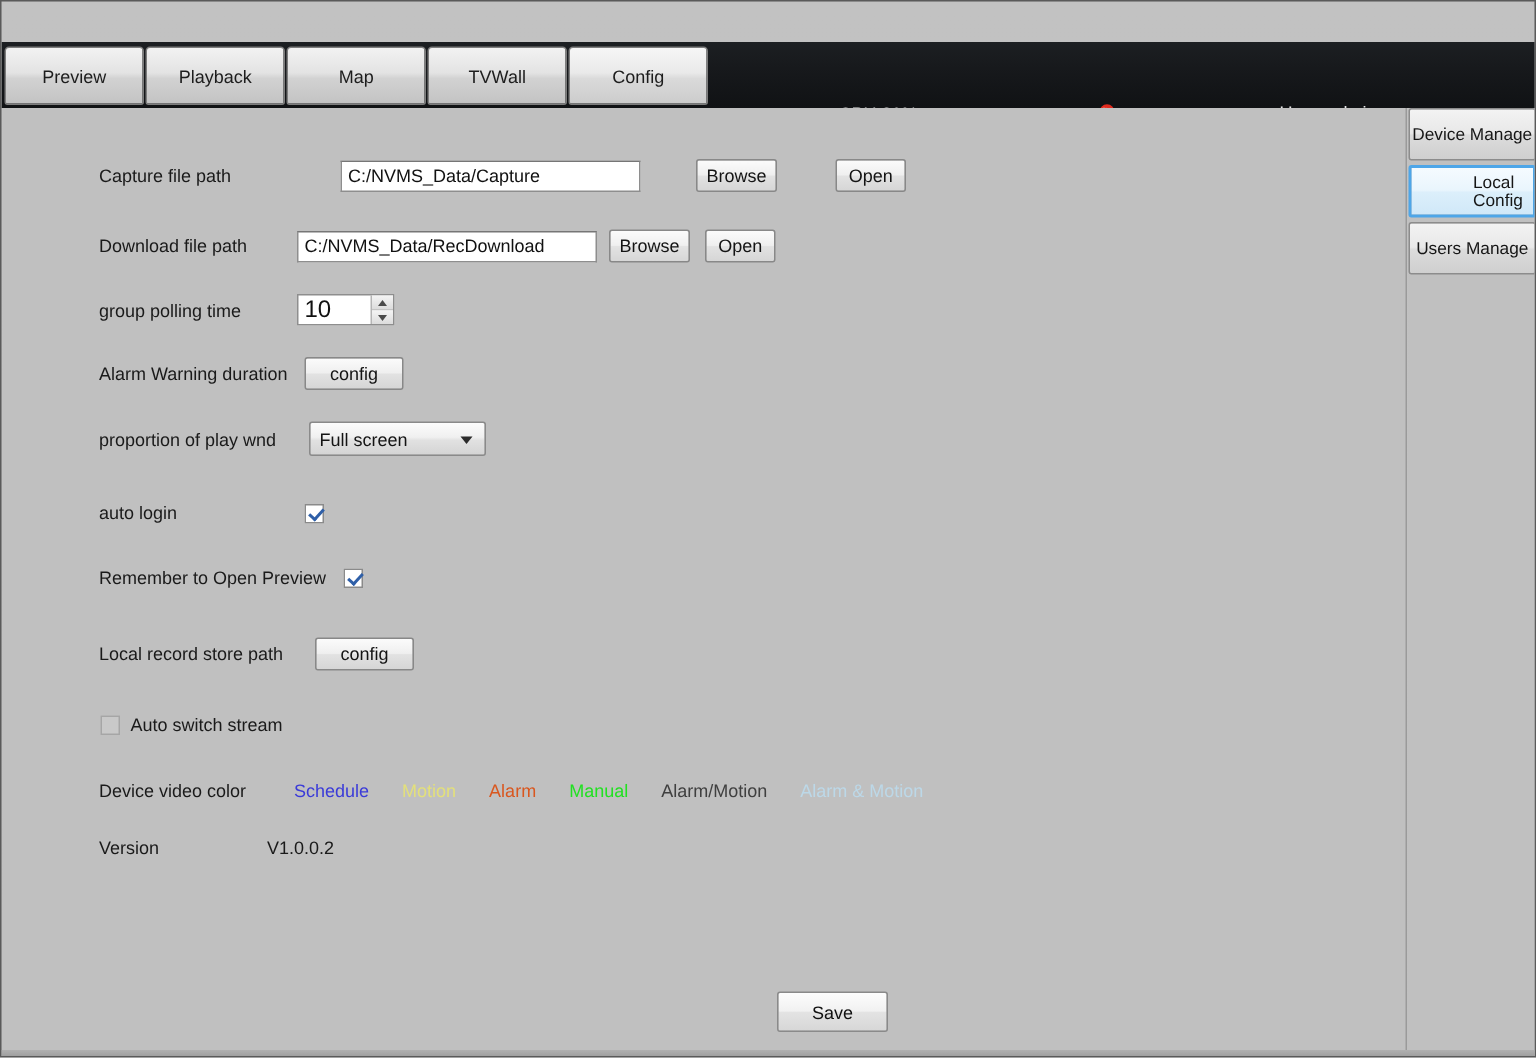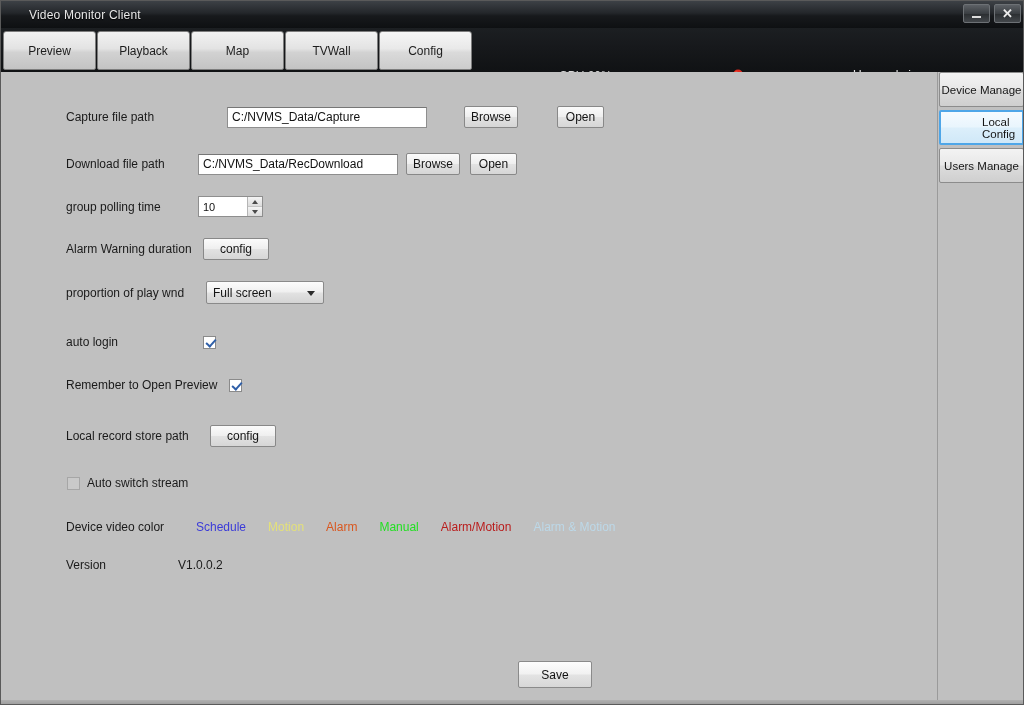--- a/index.html
+++ b/index.html
@@ -152,21 +152,21 @@
   .spin-wrap {
     display: flex; align-items: stretch;
     border: 1px solid #8e8e8e;
     background: #ffffff;
     height: 21px;
     width: 65px;
   }
   .spin-val {
     flex: 1;
     border: none;
-    font-size: 11px;
+    font-size: 16px;
     padding: 0 4px;
     color: #111;
     font-family: "Liberation Sans", sans-serif;
     outline: none;
     background: transparent;
     width: 100%;
   }
   .spin-btns {
     width: 15px;
     display: flex; flex-direction: column;
@@ -289,31 +289,20 @@
     left: 0; bottom: 0;
     width: 1024px; height: 4px;
     background: linear-gradient(to bottom, #b0b0b0, #a0a0a0);
   }
 </style>
 </head>
 <body>
 
 <div id="app">
 
-  <div class="titlebar">
-    <div class="titlebar-text">Video Monitor Client</div>
-    <div class="win-btns">
-      <div class="win-btn">
-        <span class="glyph-min"></span>
-      </div>
-      <div class="win-btn">
-        <span class="glyph-close">✕</span>
-      </div>
-    </div>
-  </div>
 
   <div class="header">
     <div class="cpu-label">CPU:20%</div>
 
     <div class="tabs">
       <div class="tab">
         <span>Preview</span>
       </div>
       <div class="tab">
         <span>Playback</span>
@@ -404,21 +393,21 @@
         <span class="chk disabled"></span>
         <span class="chk-label">Auto switch stream</span>
       </div>
 
       <div class="row" style="left:64px; top:448px;">
         <span class="lbl" style="width:130px;">Device video color</span>
         <span class="color-item" style="color:#3b3bd8;">Schedule</span>
         <span class="color-item" style="color:#e3e07a;">Motion</span>
         <span class="color-item" style="color:#d9571f;">Alarm</span>
         <span class="color-item" style="color:#22e022;">Manual</span>
-        <span class="color-item" style="color:#b91c1c;">Alarm/Motion</span>
+        <span class="color-item" style="color:#404040;">Alarm/Motion</span>
         <span class="color-item" style="color:#bcd8e8; margin-right:0;">Alarm &amp; Motion</span>
       </div>
 
       <div class="row" style="left:64px; top:486px;">
         <span class="lbl" style="width:112px;">Version</span>
         <span class="lbl">V1.0.0.2</span>
       </div>
 
       <button class="save-btn" style="left:516px; top:589px;">Save</button>
 

